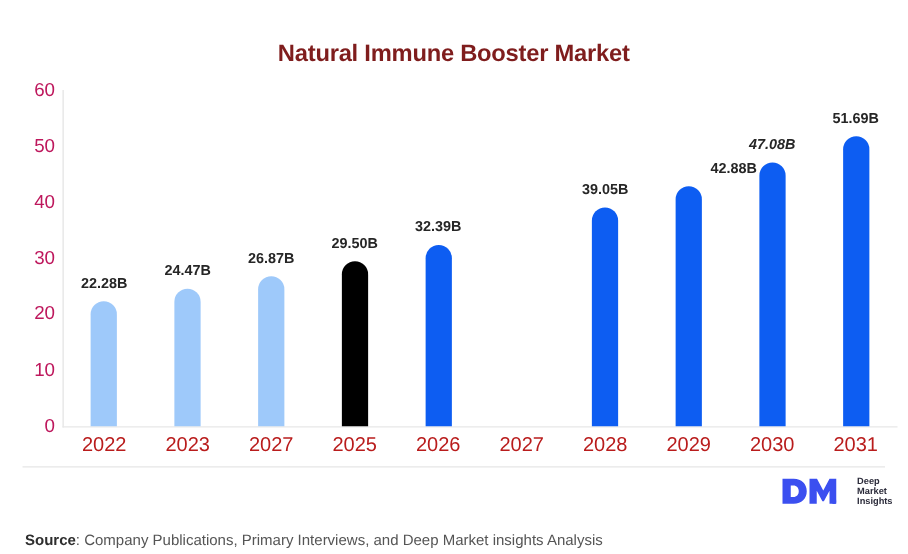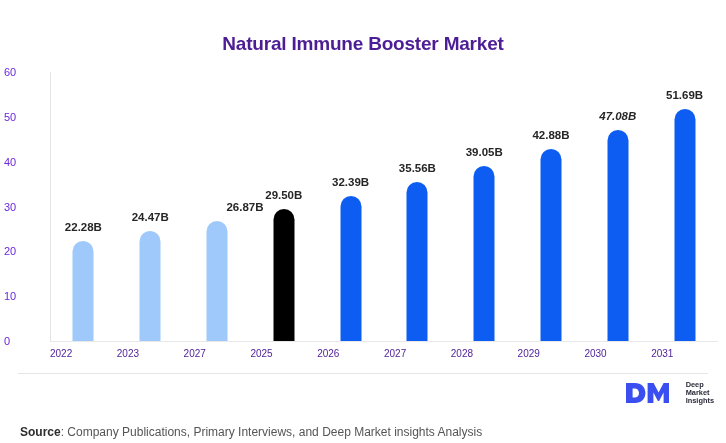--- a/index.html
+++ b/index.html
@@ -23,21 +23,21 @@
 
   
   #chart-title {
     position: absolute;
     left: 0;
     top: 33px;
     width: 726px;
     text-align: center;
     font-size: 19px;
     font-weight: bold;
-    color: #4c1d95;
+    color: #7f1d1d;
     letter-spacing: -0.2px;
   }
 
   
   #plot-area {
     position: absolute;
     left: 50px;
     top: 72px;
     width: 668px;
     height: 269px;
@@ -57,23 +57,23 @@
     width: 668px;
     height: 1px;
     background: #e8e8e8;
   }
 
   
   .y-tick {
     position: absolute;
     right: 0;
     width: 40px;
-    text-align: left;
-    font-size: 11px;
-    color: #6d28d9;
+    text-align: right;
+    font-size: 15px;
+    color: #be185d;
     transform: translateY(-50%);
   }
   #y-ticks {
     position: absolute;
     left: 0;
     top: 0;
     width: 44px;
     height: 443px;
   }
 
@@ -108,23 +108,23 @@
     position: absolute;
     left: 50px;
     top: 348px;
     width: 668px;
     height: 20px;
   }
   .x-tick {
     position: absolute;
     top: 0;
     width: 66.8px;
-    text-align: left;
-    font-size: 10px;
-    color: #4c1d95;
+    text-align: center;
+    font-size: 16px;
+    color: #b91c1c;
   }
 
   
   #footer-rule {
     position: absolute;
     left: 18px;
     top: 373px;
     width: 690px;
     height: 1px;
     background: #e6e6e6;
@@ -189,41 +189,37 @@
       <div class="bar-slot" style="left: 0px;">
         <div class="bar" title="22.28B" style="height: 99.8887px; background: rgb(158, 201, 250);"></div>
         <div class="bar-label" style="bottom: 107.889px; margin-top: 43px;">22.28B</div>
       </div>
       <div class="bar-slot" style="left: 66.8px;">
         <div class="bar" title="24.47B" style="height: 109.707px; background: rgb(158, 201, 250);"></div>
         <div class="bar-label" style="bottom: 117.707px;">24.47B</div>
       </div>
       <div class="bar-slot" style="left: 133.6px;">
         <div class="bar" title="26.87B" style="height: 120.467px; background: rgb(158, 201, 250);"></div>
-        <div class="bar-label" style="bottom: 128.467px; margin-left: 28px;">26.87B</div>
+        <div class="bar-label" style="bottom: 128.467px;">26.87B</div>
       </div>
       <div class="bar-slot" style="left: 200.4px;">
         <div class="bar" title="29.50B" style="height: 132.258px; background: rgb(0, 0, 0);"></div>
         <div class="bar-label" style="bottom: 140.258px;">29.50B</div>
       </div>
       <div class="bar-slot" style="left: 267.2px;">
         <div class="bar" title="32.39B" style="height: 145.215px; background: rgb(13, 93, 242);"></div>
         <div class="bar-label" style="bottom: 153.215px;">32.39B</div>
       </div>
-      <div class="bar-slot" style="left: 334px;">
-        <div class="bar" title="35.56B" style="height: 159.427px; background: rgb(13, 93, 242);"></div>
-        <div class="bar-label" style="bottom: 167.427px;">35.56B</div>
-      </div>
       <div class="bar-slot" style="left: 400.8px;">
         <div class="bar" title="39.05B" style="height: 175.074px; background: rgb(13, 93, 242);"></div>
         <div class="bar-label" style="bottom: 183.074px;">39.05B</div>
       </div>
       <div class="bar-slot" style="left: 467.6px;">
         <div class="bar" title="42.88B" style="height: 192.245px; background: rgb(13, 93, 242);"></div>
-        <div class="bar-label" style="bottom: 200.245px;">42.88B</div>
+        <div class="bar-label" style="bottom: 200.245px; margin-left: 36px;">42.88B</div>
       </div>
       <div class="bar-slot" style="left: 534.4px; font-style: italic;">
         <div class="bar" title="47.08B" style="height: 211.075px; background: rgb(13, 93, 242);"></div>
         <div class="bar-label" style="bottom: 219.075px;">47.08B</div>
       </div>
       <div class="bar-slot" style="left: 601.2px;">
         <div class="bar" title="51.69B" style="height: 231.743px; background: rgb(13, 93, 242);"></div>
         <div class="bar-label" style="bottom: 239.743px;">51.69B</div>
       </div>
     </div>

